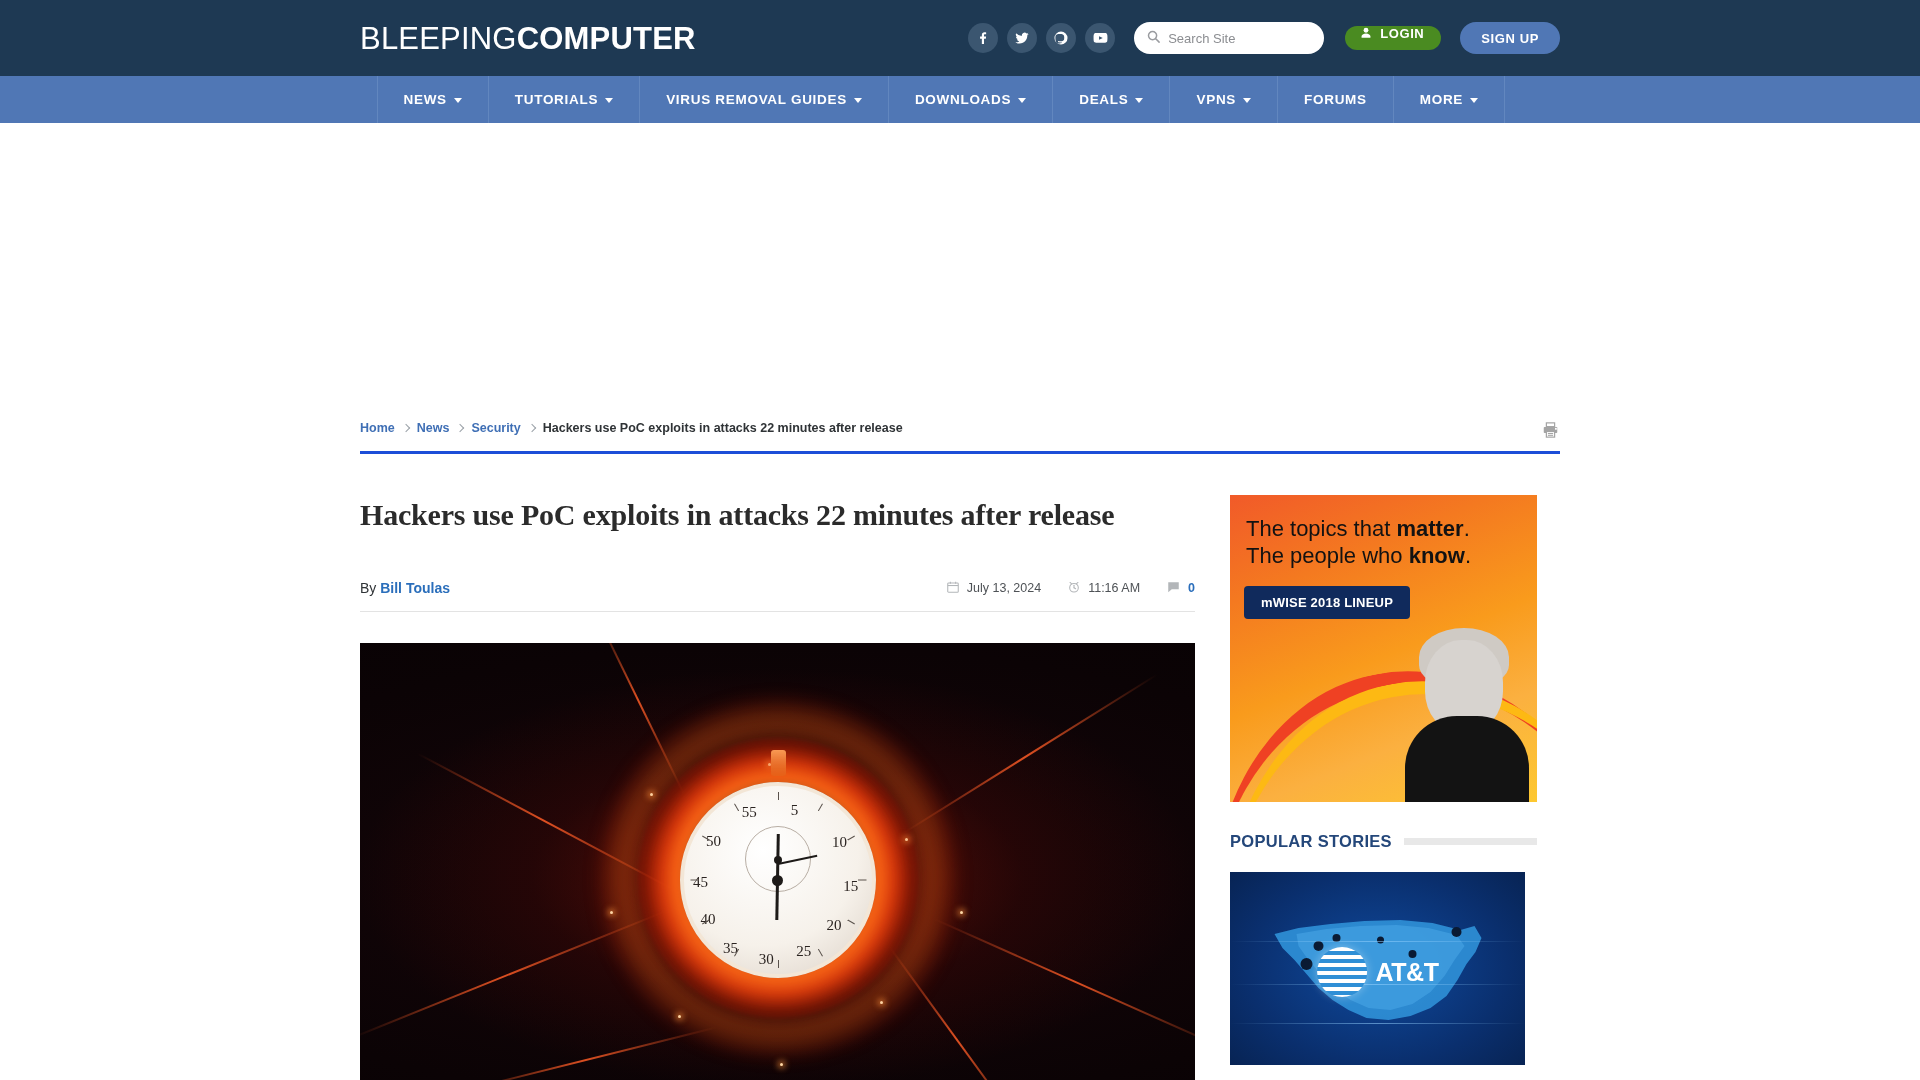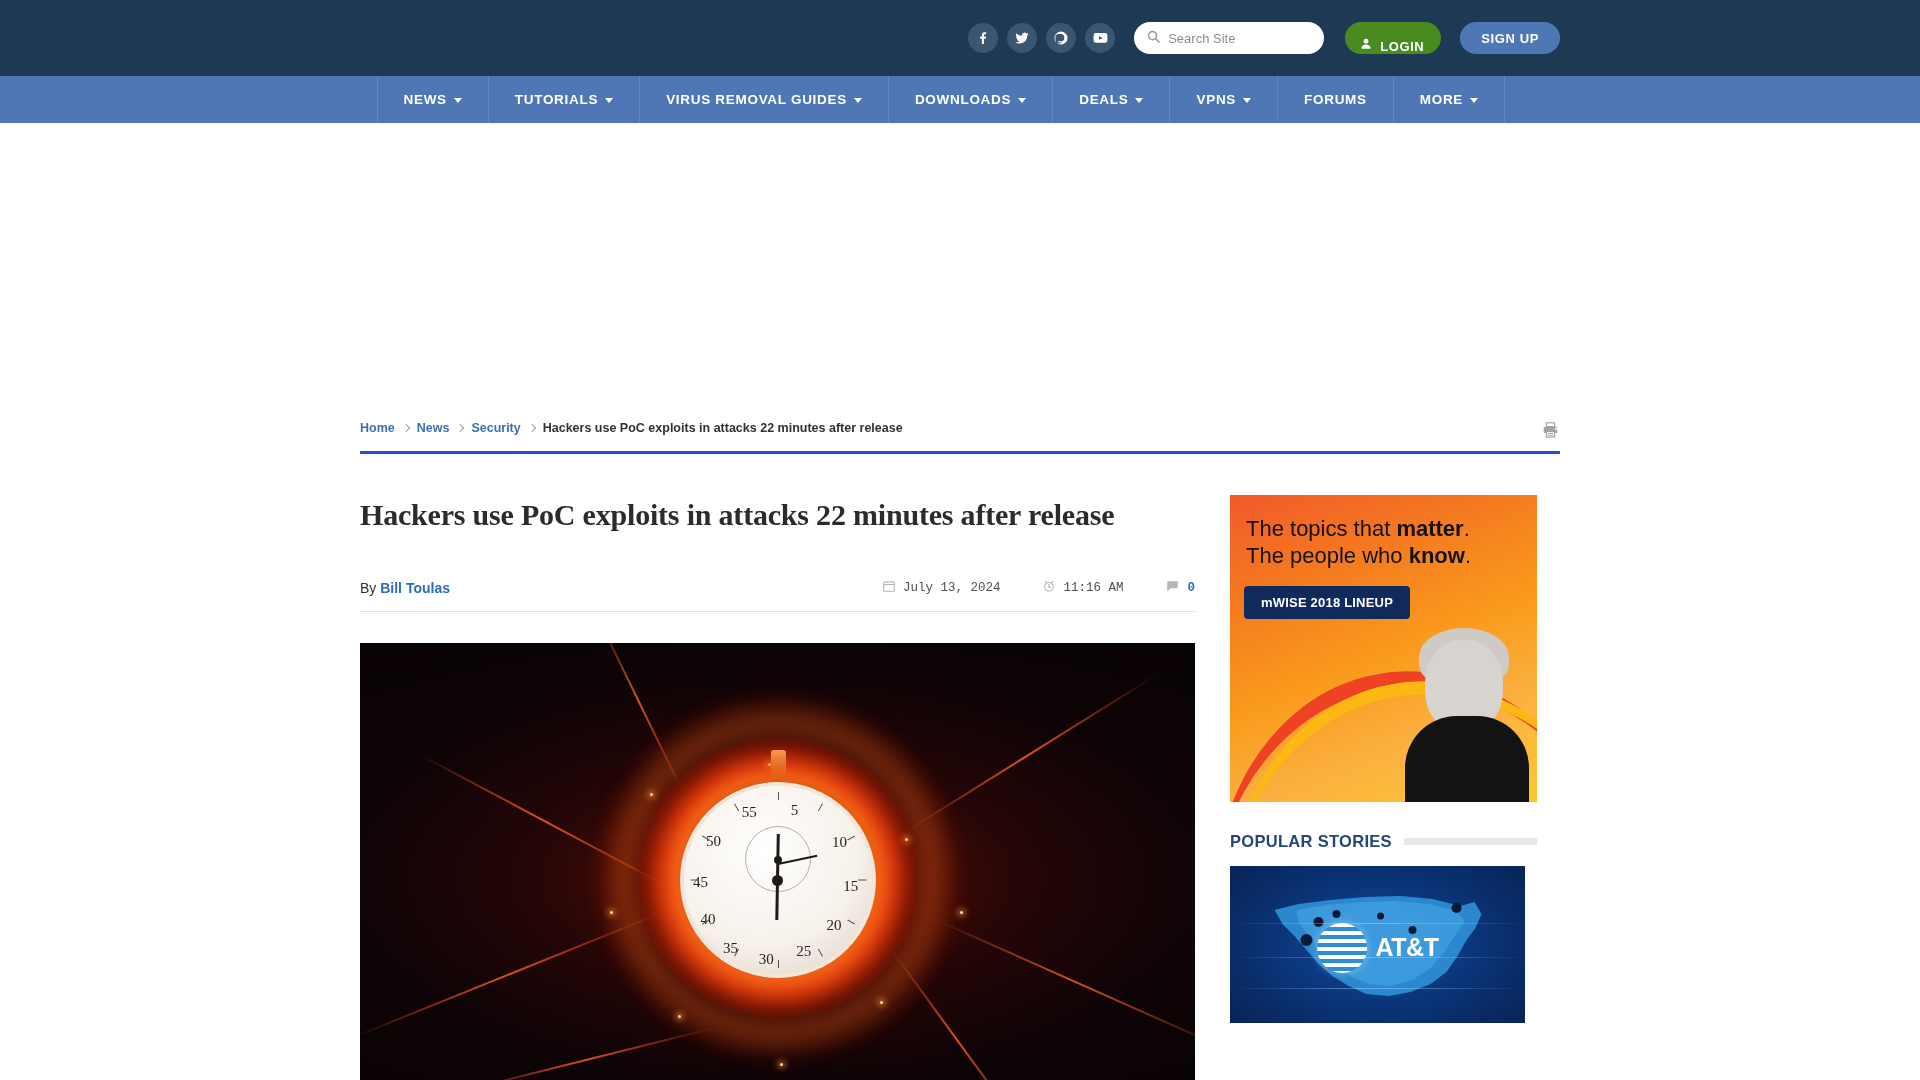--- a/index.html
+++ b/index.html
@@ -54,25 +54,25 @@
   }
   .search-box .mag { flex: 0 0 auto; }
   .search-input {
     border: 0; outline: 0; background: transparent;
     font-family: "Liberation Sans", sans-serif;
     font-size: 13px; color: #1d4ed8; width: 140px;
   }
   .search-input::placeholder { color: #8b8d91; }
 
   .btn-login {
-    height: 32px; border-radius: 16px;
+    height: 24px; border-radius: 16px;
     background: #4a8b21;
     color: #fff; font-size: 13px; font-weight: 700;
     letter-spacing: .6px;
-    display: flex; align-items: flex-end; justify-content: center;
+    display: flex; align-items: flex-start; justify-content: center;
     gap: 7px; padding: 0 17px 0 14px; cursor: pointer;
     margin-right: 10px;
     border: 0;
   }
   .btn-signup {
     height: 32px; border-radius: 16px;
     background: #5077b5;
     color: #fff; font-size: 13px; font-weight: 700;
     letter-spacing: .6px;
     display: flex; align-items: center; justify-content: center;
@@ -154,21 +154,21 @@
     display: flex; align-items: center;
     border-bottom: 1px solid #e3e3e3;
     position: relative;
   }
   .byline-left { font-size: 14px; color: #2f3336; }
   .byline-left .author {
     color: #2a6ebb; font-weight: 700; text-decoration: none; cursor: pointer;
   }
   .byline-meta {
     position: absolute; right: 0; top: 0;
-    height: 48px; display: flex; align-items: center; gap: 16px; font-family: Liberation Mono, monospace;
+    height: 48px; display: flex; align-items: center; gap: 0px;
   }
   .meta-item {
     display: flex; align-items: center; gap: 7px;
     font-size: 12.5px; color: #4e5256;
     margin-left: 26px;
   }
   .meta-item .cnt { color: #2a6ebb; font-weight: 700; }
 
   
   .hero {
@@ -342,22 +342,22 @@
     margin-top: 30px;
     display: flex; align-items: center; gap: 12px;
   }
   .sec-title {
     font-size: 16.5px; font-weight: 700;
     color: #24477a; letter-spacing: .3px; white-space: nowrap;
   }
   .sec-line { flex: 1; height: 7px; background: #e8e8e8; }
 
   .pop-thumb {
-    margin-top: 15px;
-    width: 295px; height: 157px;
+    margin-top: 21px;
+    width: 295px; height: 193px;
     position: relative; overflow: hidden; cursor: pointer;
     background: radial-gradient(ellipse 80% 90% at 50% 50%, #0f4a9e 0%, #0a2f6e 55%, #061d45 100%);
   }
   .usmap {
     position: absolute; left: 50%; top: 50%;
     transform: translate(-50%,-50%);
   }
   .att-lockup {
     position: absolute; left: 50%; top: 52%;
     transform: translate(-50%,-50%);
@@ -373,20 +373,23 @@
   .scan {
     position: absolute; left: 0; width: 100%; height: 1px;
     background: linear-gradient(90deg, rgba(120,190,255,0), rgba(150,210,255,.55), rgba(120,190,255,0));
   }
 </style>
 </head>
 <body>
 
 <div class="site-header">
   <div class="header-inner">
+    <div class="logo">
+      <span class="light">BLEEPING</span><span class="bold">COMPUTER</span>
+    </div>
 
     <div class="header-right">
       <div class="social-icons">
         <div class="social-btn">
           <svg width="16" height="16" viewBox="0 0 24 24">
               <path d="M13.5 21v-8h2.7l.4-3.1h-3.1V7.9c0-.9.25-1.5 1.55-1.5h1.65V3.6c-.29-.04-1.27-.13-2.41-.13-2.38 0-4.01 1.45-4.01 4.12V9.9H7.6V13h2.68v8h3.22z"></path>
             </svg>
         </div>
         <div class="social-btn">
           <svg width="16" height="16" viewBox="0 0 24 24">

